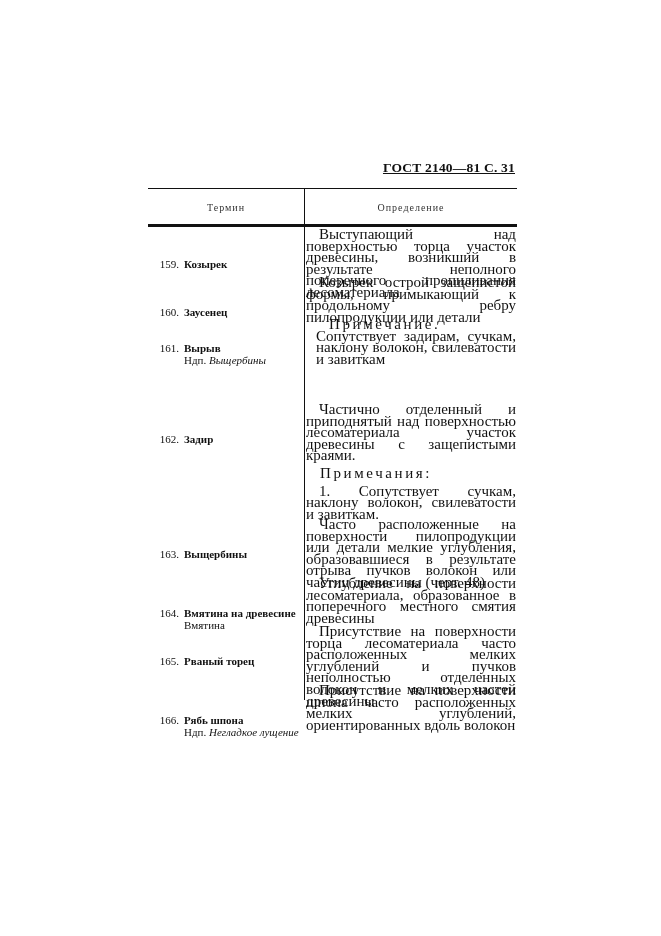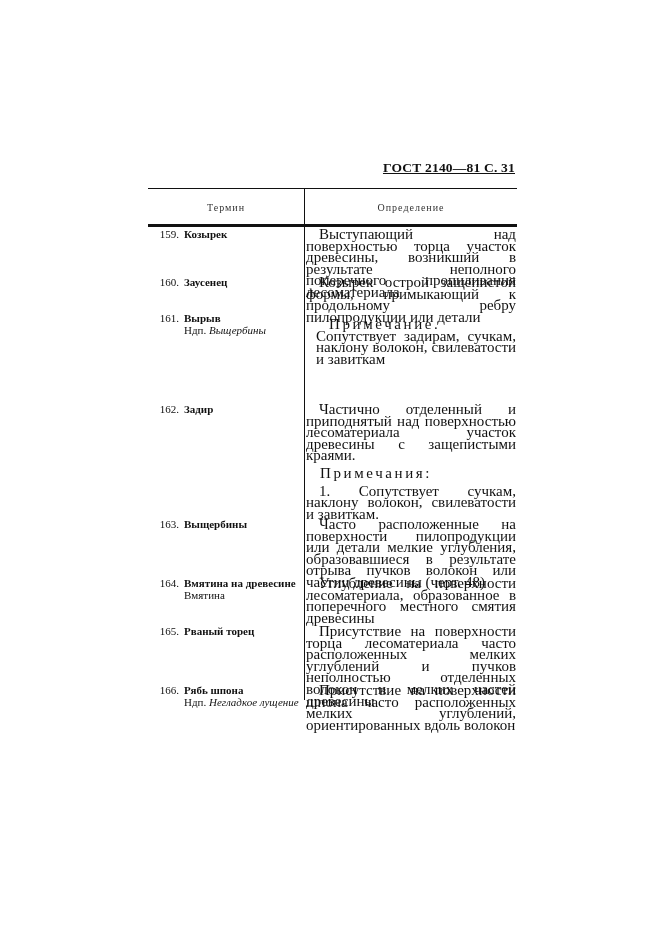--- a/index.html
+++ b/index.html
@@ -8,21 +8,21 @@
   .page-header { position: absolute; top: 160px; right: 146px; font-weight: bold; font-size: 13.5px; letter-spacing: 0.2px; text-decoration: underline; }
   .table { position: absolute; left: 148px; top: 188px; width: 369px; }
   .rule-top { position: absolute; left: 0; top: 0; width: 369px; border-top: 1.5px solid #111; }
   .rule-head { position: absolute; left: 0; top: 36px; width: 369px; border-top: 3px solid #111; }
   .vline { position: absolute; left: 156px; top: 0; width: 0; height: 512px; border-left: 1.3px solid #111; }
   .th { position: absolute; top: 14px; font-size: 10px; letter-spacing: 1px; color: #333; text-align: center; }
   .th.term { left: 0; width: 156px; }
   .th.def { left: 157px; width: 212px; }
   .row { position: absolute; left: 0; width: 369px; }
   .term-cell { position: absolute; left: 0; width: 152px; font-size: 11px; line-height: 11.5px; }
-  .num { display: inline-block; width: 31px; text-align: right; padding-right: 5px; }
+  .num { display: inline-block; width: 31px; text-align: right; padding-right: 5px; margin-top: 30px; }
   .term-name { font-weight: bold; }
   .alt { padding-left: 36px; }
   .alt i { font-style: italic; }
   .def-cell { position: absolute; left: 158px; width: 210px; font-size: 15px; line-height: 11.6px; text-align: justify; }
   .def-cell p { margin: 0; text-indent: 13px; }
   .def-cell p.note { margin-top: 6px; }
   .def-cell p.indent2 { padding-left: 10px; text-indent: 13px; }
   .spaced { letter-spacing: 2.6px; }
 </style>
 </head>

